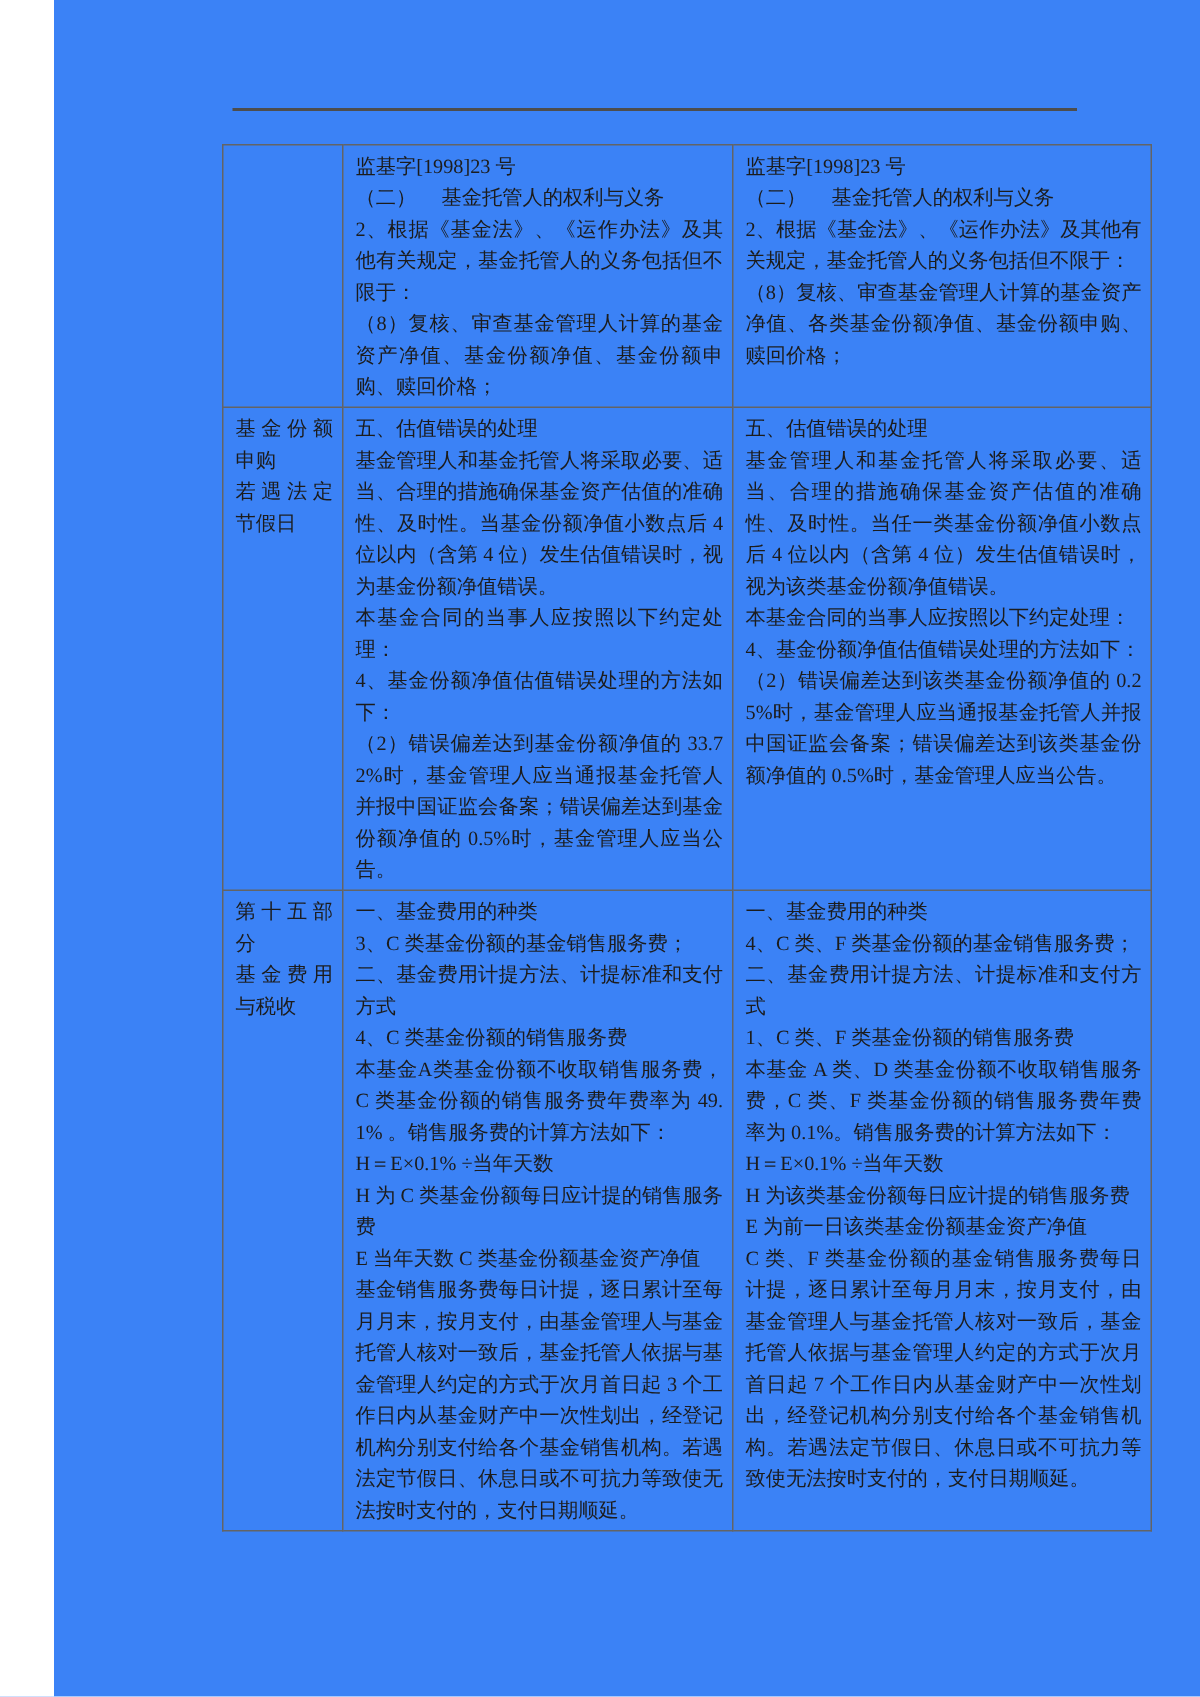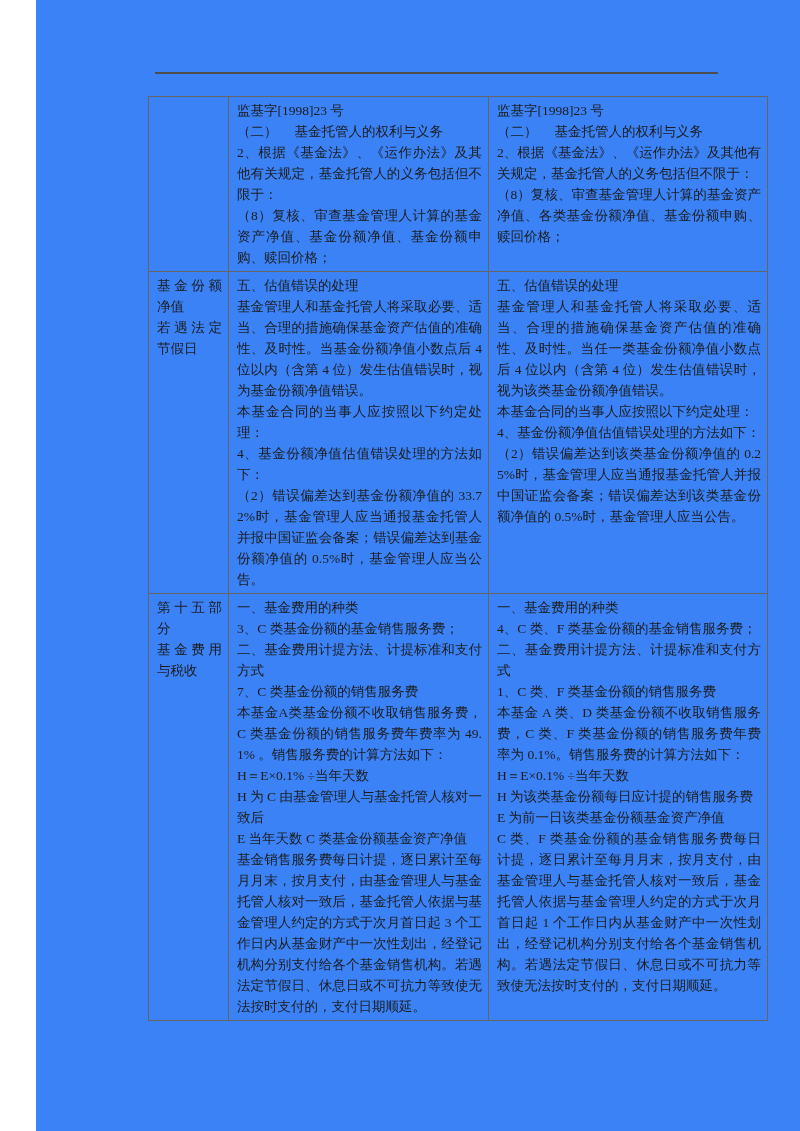--- a/index.html
+++ b/index.html
@@ -65,21 +65,21 @@
           </td>
           <td class="col-right">
             <p>监基字[1998]23 号</p>
             <p>（二）　 基金托管人的权利与义务</p>
             <p>2、根据《基金法》、《运作办法》及其他有关规定，基金托管人的义务包括但不限于：</p>
             <p>（8）复核、审查基金管理人计算的基金资产净值、各类基金份额净值、基金份额申购、赎回价格；</p>
           </td>
         </tr>
         <tr>
           <td class="col-label">
-            <p>基金份额净值</p>
+            <p>基金份额申购</p>
             <p>若遇法定节假日</p>
           </td>
           <td class="col-left">
             <p>五、估值错误的处理</p>
             <p>基金管理人和基金托管人将采取必要、适当、合理的措施确保基金资产估值的准确性、及时性。当基金份额净值小数点后 4 位以内（含第 4 位）发生估值错误时，视为基金份额净值错误。</p>
             <p>本基金合同的当事人应按照以下约定处理：</p>
             <p>4、基金份额净值估值错误处理的方法如下：</p>
             <p>（2）错误偏差达到基金份额净值的 33.72%时，基金管理人应当通报基金托管人并报中国证监会备案；错误偏差达到基金份额净值的 0.5%时，基金管理人应当公告。</p>
           </td>
           <td class="col-right">
@@ -92,34 +92,34 @@
         </tr>
         <tr>
           <td class="col-label">
             <p>第十五部分</p>
             <p>基金费用与税收</p>
           </td>
           <td class="col-left">
             <p>一、基金费用的种类</p>
             <p>3、C 类基金份额的基金销售服务费；</p>
             <p>二、基金费用计提方法、计提标准和支付方式</p>
-            <p>7、C 类基金份额的销售服务费</p>
+            <p>4、C 类基金份额的销售服务费</p>
             <p>本基金A类基金份额不收取销售服务费，C 类基金份额的销售服务费年费率为 49.1% 。销售服务费的计算方法如下：</p>
             <p>H＝E×0.1% ÷当年天数</p>
-            <p>H 为 C 由基金管理人与基金托管人核对一致后</p>
+            <p>H 为 C 类基金份额每日应计提的销售服务费</p>
             <p>E 当年天数 C 类基金份额基金资产净值</p>
             <p>基金销售服务费每日计提，逐日累计至每月月末，按月支付，由基金管理人与基金托管人核对一致后，基金托管人依据与基金管理人约定的方式于次月首日起 3 个工作日内从基金财产中一次性划出，经登记机构分别支付给各个基金销售机构。若遇法定节假日、休息日或不可抗力等致使无法按时支付的，支付日期顺延。</p>
           </td>
           <td class="col-right">
             <p>一、基金费用的种类</p>
             <p>4、C 类、F 类基金份额的基金销售服务费；</p>
             <p>二、基金费用计提方法、计提标准和支付方式</p>
             <p>1、C 类、F 类基金份额的销售服务费</p>
             <p>本基金 A 类、D 类基金份额不收取销售服务费，C 类、F 类基金份额的销售服务费年费率为 0.1%。销售服务费的计算方法如下：</p>
             <p>H＝E×0.1% ÷当年天数</p>
             <p>H 为该类基金份额每日应计提的销售服务费</p>
             <p>E 为前一日该类基金份额基金资产净值</p>
-            <p>C 类、F 类基金份额的基金销售服务费每日计提，逐日累计至每月月末，按月支付，由基金管理人与基金托管人核对一致后，基金托管人依据与基金管理人约定的方式于次月首日起 1 个工作日内从基金财产中一次性划出，经登记机构分别支付给各个基金销售机构。若遇法定节假日、休息日或不可抗力等致使无法按时支付的，支付日期顺延。</p>
+            <p>C 类、F 类基金份额的基金销售服务费每日计提，逐日累计至每月月末，按月支付，由基金管理人与基金托管人核对一致后，基金托管人依据与基金管理人约定的方式于次月首日起 7 个工作日内从基金财产中一次性划出，经登记机构分别支付给各个基金销售机构。若遇法定节假日、休息日或不可抗力等致使无法按时支付的，支付日期顺延。</p>
           </td>
         </tr>
       </tbody>
   </table>
 </div>
 
 </body></html>

